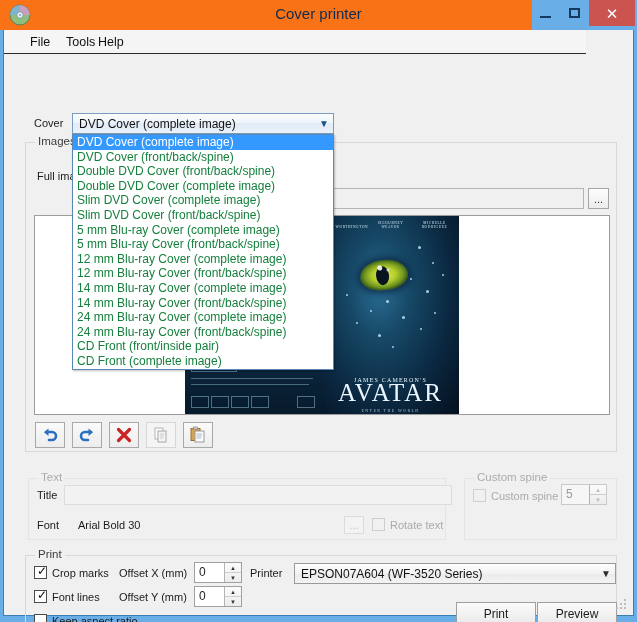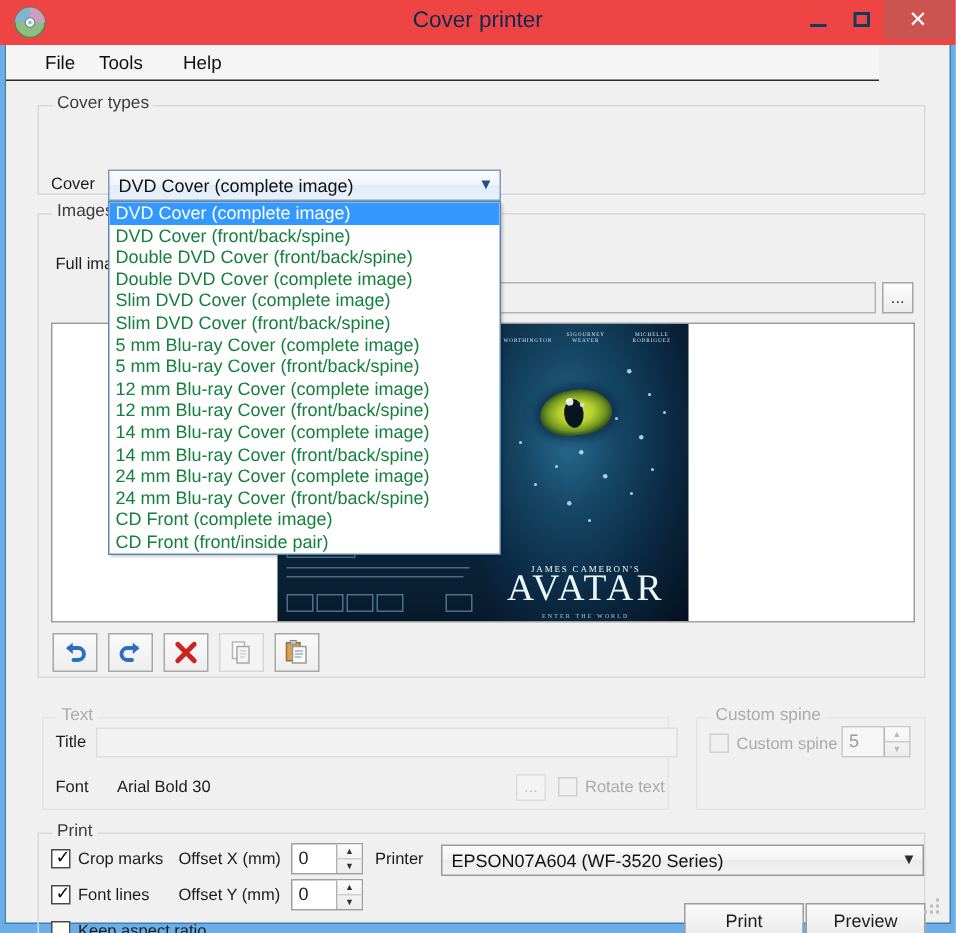--- a/index.html
+++ b/index.html
@@ -9,22 +9,22 @@
     font-size:12px;
     background:#6aaee8;
   }
   .window{
     position:absolute;left:0;top:0;width:637px;height:622px;
     background:#6aaee8;
     box-sizing:border-box;
   }
   
   .titlebar{
-    position:absolute;left:0;top:0;width:637px;height:30px;
-    background:#ef4444;
+    position:absolute;left:0;top:0;width:532px;height:30px;
+    background:#f97316;
   }
   .app-icon{
     position:absolute;left:8px;top:3px;width:24px;height:24px;
   }
   .title-text{
     position:absolute;left:0;top:5px;width:637px;
     text-align:center;font-size:15px;color:#0d2b52;
     font-family:"Liberation Sans", sans-serif;
   }
   .wbtn{
@@ -48,21 +48,21 @@
   .menubar{
     position:absolute;left:0;top:0;width:582px;height:24px;
     background:#f5f5f5;border-bottom:1px solid #2b2b2b;
     box-sizing:border-box;
   }
   .menu-item{
     position:absolute;top:4px;font-size:12.5px;color:#101010;padding:1px 6px;
   }
   .m-file{left:20px;}
   .m-tools{left:56px;}
-  .m-help{left:112px;}
+  .m-help{left:88px;}
   
   .group{
     position:absolute;border:1px solid #d8d8d8;background:transparent;
     box-sizing:border-box;
   }
   .group > .glabel{
     position:absolute;top:-8px;left:9px;background:#f0f0f0;padding:0 3px;
     font-size:11.5px;color:#3c3c3c;
   }
   .group.disabled > .glabel{color:#acacac;}
@@ -262,23 +262,20 @@
   </div>
 
   <div class="client">
 
     <div class="menubar">
       <div class="menu-item m-file">File</div>
       <div class="menu-item m-tools">Tools</div>
       <div class="menu-item m-help">Help</div>
     </div>
 
-    <div class="group" id="grp-covertypes">
-      <span class="glabel">Cover types</span>
-    </div>
     <div class="lbl" style="left:30px;top:87px;">Cover</div>
 
     <div class="group" id="grp-images">
       <span class="glabel">Images</span>
     </div>
     <div class="lbl" style="left:33px;top:140px;">Full ima</div>
 
     <div class="tinput" id="path-input"></div>
     <div class="sqbtn" id="browse-btn">...</div>
 
@@ -452,19 +449,19 @@
         <div class="dd-item">Slim DVD Cover (complete image)</div>
         <div class="dd-item">Slim DVD Cover (front/back/spine)</div>
         <div class="dd-item">5 mm Blu-ray Cover (complete image)</div>
         <div class="dd-item">5 mm Blu-ray Cover (front/back/spine)</div>
         <div class="dd-item">12 mm Blu-ray Cover (complete image)</div>
         <div class="dd-item">12 mm Blu-ray Cover (front/back/spine)</div>
         <div class="dd-item">14 mm Blu-ray Cover (complete image)</div>
         <div class="dd-item">14 mm Blu-ray Cover (front/back/spine)</div>
         <div class="dd-item">24 mm Blu-ray Cover (complete image)</div>
         <div class="dd-item">24 mm Blu-ray Cover (front/back/spine)</div>
+        <div class="dd-item">CD Front (front/inside pair)</div>
         <div class="dd-item">CD Front (complete image)</div>
-        <div class="dd-item">CD Front (front/inside pair)</div>
         <div class="dd-item">CD Rear inlay</div>
       </div>
 
   </div>
 </div>
 
 </body></html>

